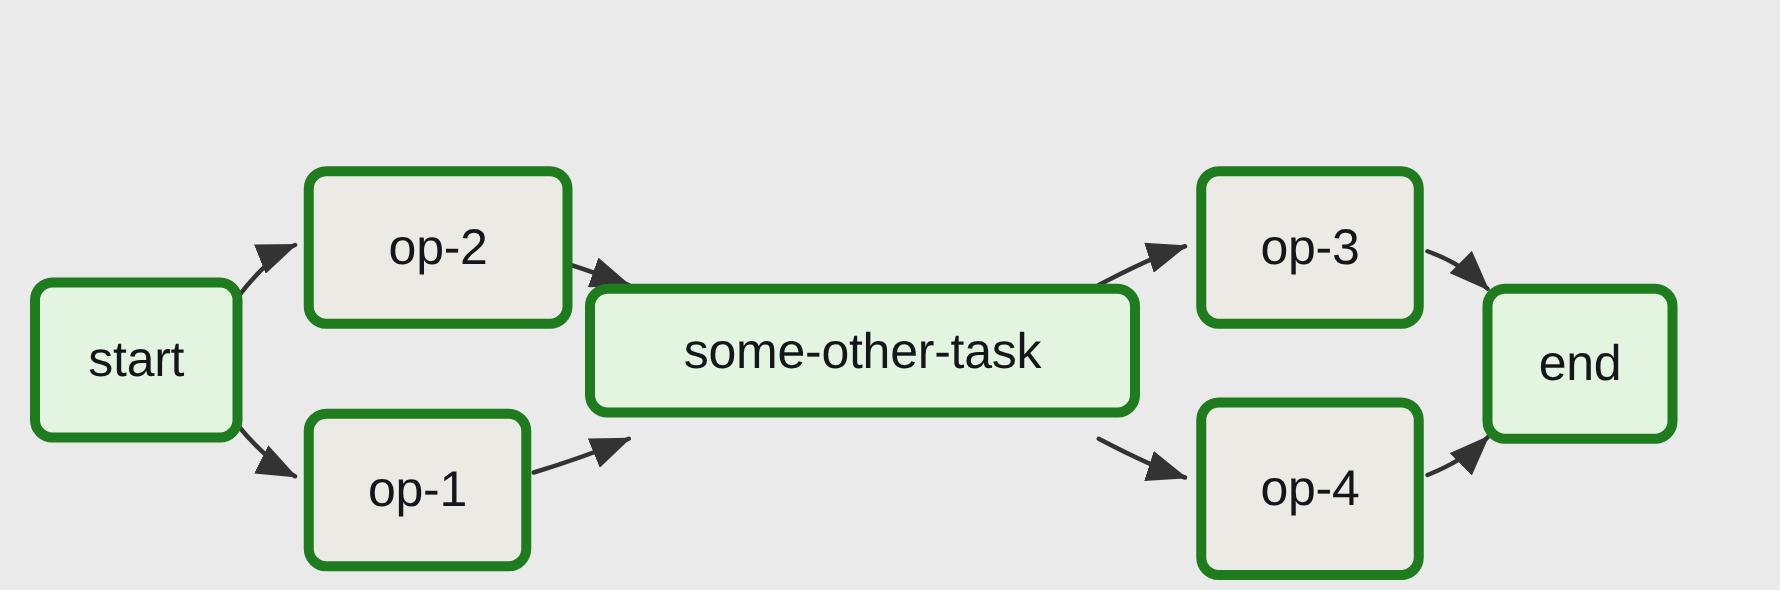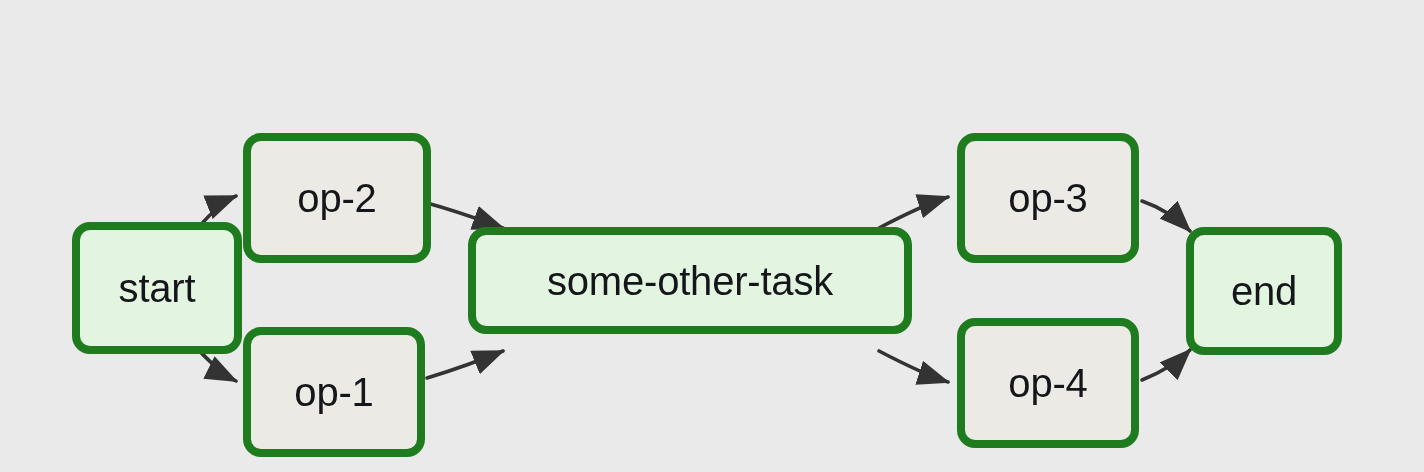--- a/index.html
+++ b/index.html
@@ -66,36 +66,36 @@
         <path d="M 427 203 C 460 212 486 222 503 228" stroke="#333333"></path>
         <path d="M 427 378 C 460 368 486 358 503 351" stroke="#333333"></path>
         <path d="M 879 228 C 900 217 926 204 948 197" stroke="#333333"></path>
         <path d="M 879 351 C 900 362 926 375 948 382" stroke="#333333"></path>
         <path d="M 1142 201 C 1162 208 1178 219 1190 231" stroke="#333333"></path>
         <path d="M 1142 380 C 1162 372 1178 362 1190 350" stroke="#333333"></path>
       </g>
   </svg>
 
   <div id="nodes-layer">
-      <div class="node" style="left: 24px; top: 222px; width: 170px; height: 132px; background: rgb(227, 245, 224); border-color: rgb(30, 123, 30); margin-left: 48px;">
+      <div class="node" style="left: 24px; top: 222px; width: 170px; height: 132px; background: rgb(227, 245, 224); border-color: rgb(30, 123, 30);">
         <span class="node-label">start</span>
       </div>
-      <div class="node" style="left: 243px; top: 133px; width: 188px; height: 130px; background: rgb(236, 234, 229); border-color: rgb(30, 123, 30);">
+      <div class="node" style="left: 243px; top: 133px; width: 215px; height: 130px; background: rgb(236, 234, 229); border-color: rgb(30, 123, 30);">
         <span class="node-label">op-2</span>
       </div>
       <div class="node" style="left: 243px; top: 327px; width: 182px; height: 130px; background: rgb(236, 234, 229); border-color: rgb(30, 123, 30);">
         <span class="node-label">op-1</span>
       </div>
       <div class="node" style="left: 468px; top: 227px; width: 444px; height: 107px; background: rgb(227, 245, 224); border-color: rgb(30, 123, 30);">
         <span class="node-label">some-other-task</span>
       </div>
       <div class="node" style="left: 957px; top: 133px; width: 182px; height: 130px; background: rgb(236, 234, 229); border-color: rgb(30, 123, 30);">
         <span class="node-label">op-3</span>
       </div>
-      <div class="node" style="left: 957px; top: 318px; width: 182px; height: 130px; background: rgb(236, 234, 229); border-color: rgb(30, 123, 30); justify-content: center;">
+      <div class="node" style="left: 957px; top: 318px; width: 182px; height: 146px; background: rgb(236, 234, 229); border-color: rgb(30, 123, 30); justify-content: center;">
         <span class="node-label">op-4</span>
       </div>
       <div class="node" style="left: 1186px; top: 227px; width: 156px; height: 128px; background: rgb(227, 245, 224); border-color: rgb(30, 123, 30);">
         <span class="node-label">end</span>
       </div>
     </div>
 
 </div>
 
 </body></html>

